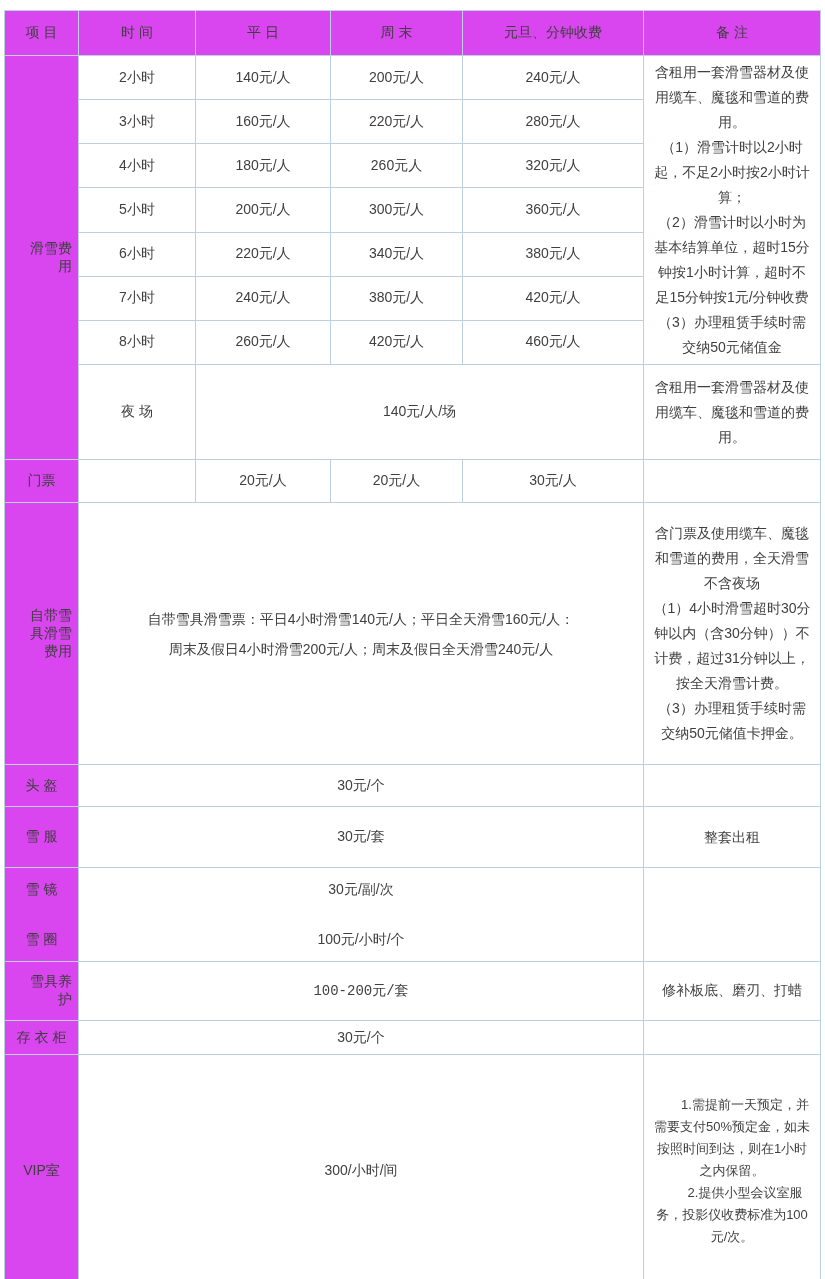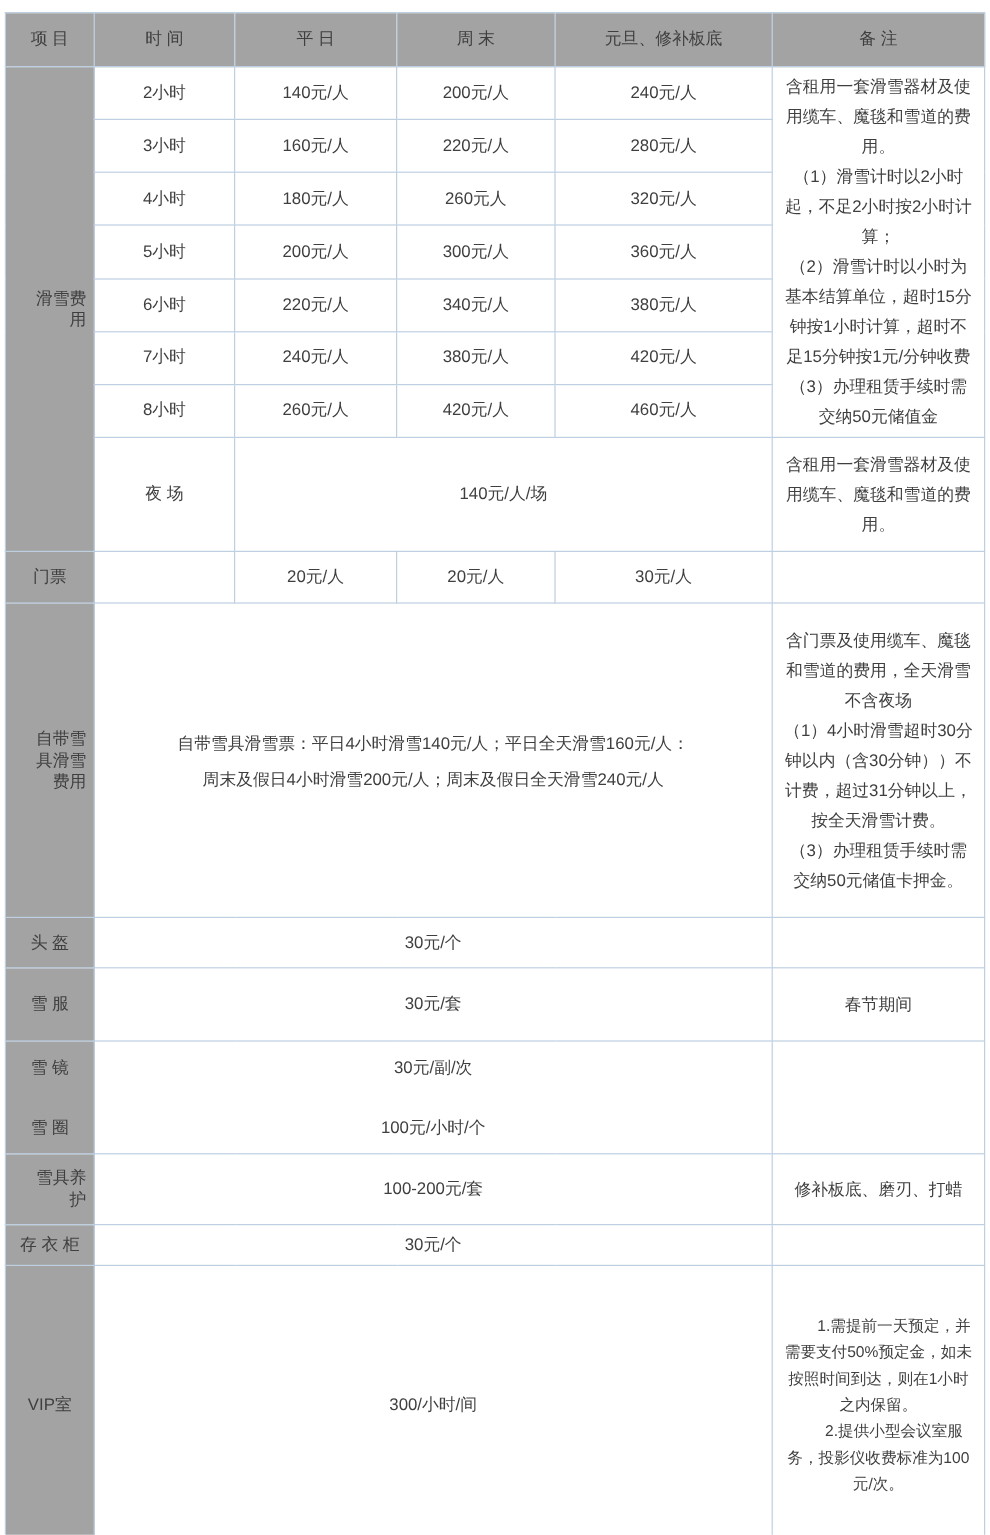--- a/index.html
+++ b/index.html
@@ -18,35 +18,35 @@
   col.c-we{width:132px;}
   col.c-hol{width:181px;}
   col.c-note{width:177px;}
   th,td{
     border:1px solid #bfcfe2;
     font-size:14px;font-weight:normal;
     text-align:center;vertical-align:middle;
     padding:2px 6px;box-sizing:border-box;
     word-break:break-all;
   }
-  th,.lab{background:#a3a3a3;}
+  th,.lab{background:#d946ef;}
   .pre{white-space:pre-line;text-align:right;}
   .note{white-space:pre-line;line-height:25px;padding:4px 8px;margin-top:44px;}
   .vipnote{font-size:13px;line-height:22px;}
   .content{white-space:pre-line;line-height:30px;}
   .dual{display:flex;flex-direction:column;justify-content:center;gap:32px;}
   tr.r-head{height:45px;}
   tr.r-hour{height:43px;}
   tr.r-night{height:95px;}
   tr.r-ticket{height:43px;}
   tr.r-own{height:262px;}
   tr.r-helmet{height:42px;}
   tr.r-suit{height:61px;}
   tr.r-gog{height:94px;}
-  tr.r-maint{height:59px;}
+  tr.r-maint{height:59px;font-family:Liberation Mono, monospace;}
   tr.r-locker{height:34px;}
   tr.r-vip{height:232px;}
 </style>
 </head>
 <body>
 
 <table>
   <colgroup>
     <col class="c-item">
       <col class="c-time">
@@ -55,21 +55,21 @@
       <col class="c-hol">
       <col class="c-note">
   </colgroup>
 
   <tbody>
       <tr class="r-head">
     <th>项 目</th>
     <th>时 间</th>
     <th>平 日</th>
     <th>周 末</th>
-    <th>元旦、修补板底</th>
+    <th>元旦、分钟收费</th>
     <th>备 注</th>
   </tr>
 
   <tr class="r-hour">
     <td class="lab pre" rowspan="8">滑雪费
 用</td>
     <td>2小时</td>
     <td>140元/人</td>
     <td>200元/人</td>
     <td>240元/人</td>
@@ -143,21 +143,21 @@
 
   <tr class="r-helmet">
     <td class="lab">头 盔</td>
     <td colspan="4">30元/个</td>
     <td class="note"></td>
   </tr>
 
   <tr class="r-suit">
     <td class="lab">雪 服</td>
     <td colspan="4">30元/套</td>
-    <td class="note">春节期间</td>
+    <td class="note">整套出租</td>
   </tr>
 
   <tr class="r-gog">
     <td class="lab">
       <div class="dual">
         <div>雪 镜</div>
         <div>雪 圈</div>
       </div>
     </td>
     <td colspan="4">

